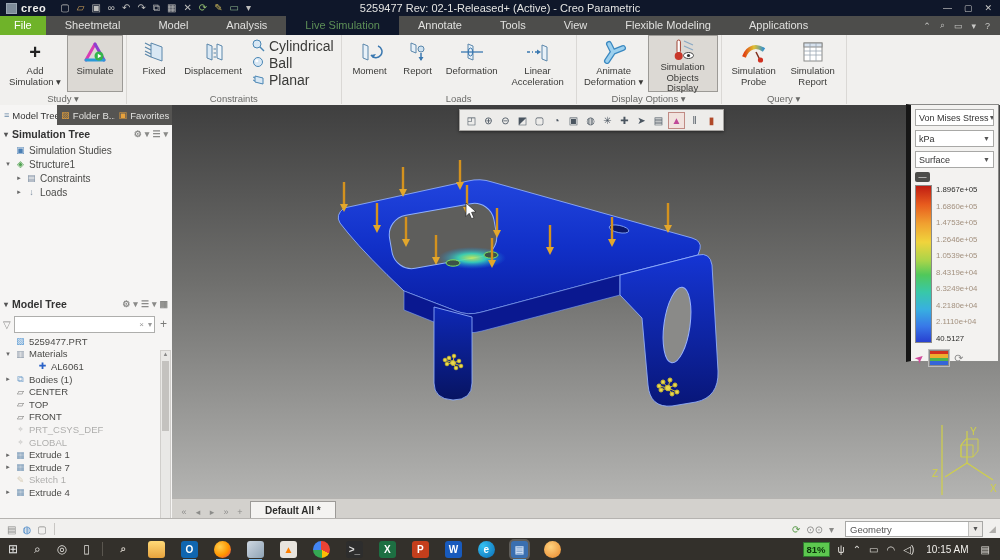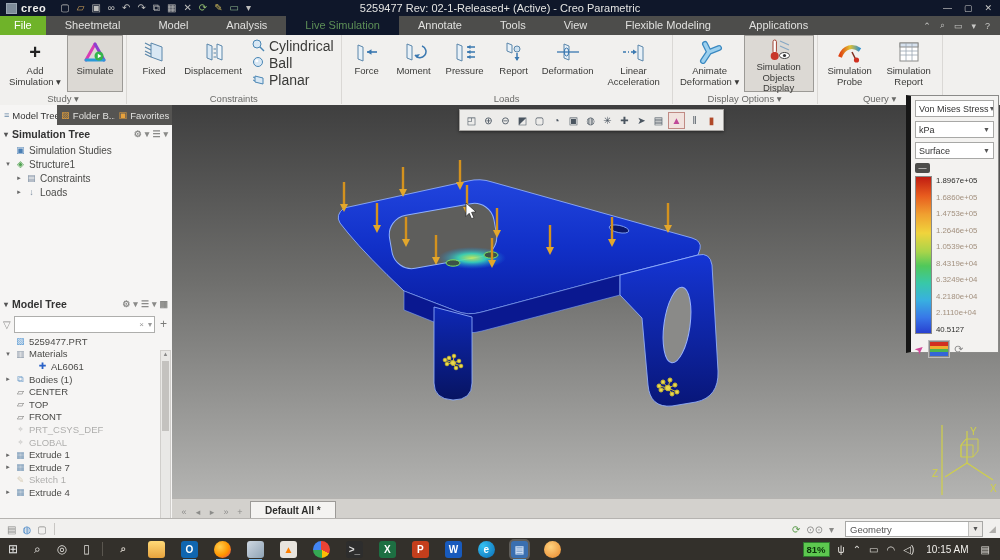--- a/index.html
+++ b/index.html
@@ -72,21 +72,21 @@
     background:linear-gradient(180deg,#3f3f3f 0%,#6f6f6d 45%,#b4b4b2 100%);overflow:hidden;}
   .gfx-toolbar{position:absolute;left:287px;top:4px;height:20px;display:flex;align-items:center;
     background:#edecea;border:1px solid #a5a3a0;padding:0 3px;box-shadow:0 1px 3px rgba(0,0,0,.45);}
   .gfx-toolbar .gicon{width:15px;height:15px;line-height:15px;text-align:center;font-size:10px;
     color:#4a5560;margin:0 1px;}
   .gfx-toolbar .gicon.active{border:1px solid #c08a84;background:#f1e2de;}
   .model-svg{position:absolute;left:0;top:0;}
   .vp-overlay{position:absolute;right:96px;bottom:8px;text-align:right;color:#7b7b79;
     font-size:10.5px;line-height:13px;}
   
-  .results-panel{position:absolute;left:906px;top:95px;width:93px;height:258px;background:#f3f2f0;
+  .results-panel{position:absolute;left:906px;top:104px;width:93px;height:258px;background:#f3f2f0;
     border:1px solid #8a8a88;border-left:5px solid #161616;padding:4px 4px 3px;box-sizing:border-box;}
   .sel{height:15px;display:flex;align-items:center;background:#fff;border:1px solid #a8a8a6;
     padding:0 3px;margin-bottom:4px;font-size:9px;color:#333;white-space:nowrap;overflow:hidden;}
   .sel .arrow{margin-left:auto;font-size:7px;color:#555;flex:none;}
   .btn-min{width:15px;height:10px;background:#4c4c4a;color:#fff;font-size:8px;line-height:9px;
     text-align:center;border-radius:2px;margin:1px 0 3px;}
   .legend{display:flex;height:158px;}
   .legend-bar{width:15px;height:156px;border:1px solid #8a8a88;
     background:linear-gradient(180deg,#c01c12 0%,#e85c1e 12%,#f0a030 24%,#f0d43c 36%,#a8d44a 48%,#50c85a 57%,#38c8a8 68%,#38b0e0 79%,#3878e8 90%,#2840d0 100%);}
   .legend-labels{display:flex;flex-direction:column;justify-content:space-between;
@@ -256,49 +256,29 @@
             </svg>
             <span class="rlabel">Planar</span>
           </div>
         </div>
       </div>
       <div class="rgrouplabel">Constraints</div>
     </div>
 
     <div class="rgroup">
       <div class="rbody">
-        <div class="rbtn big" style="width:38px">
-          <div class="ricon">
-            <svg width="26" height="24" viewBox="0 0 26 24">
-              <path d="M4 5 L9 7 L9 21 L4 19 Z" fill="#e8f1f8" stroke="#5a86aa"></path>
-              <path d="M23 12 H13" stroke="#3a78b0" stroke-width="1.6"></path>
-              <path d="M13 12 l4.5 -2.8 v5.6 Z" fill="#3a78b0"></path>
-            </svg>
-          </div>
-          <div class="rlabel">Force</div>
-        </div>
         <div class="rbtn big" style="width:44px">
           <div class="ricon">
             <svg width="26" height="24" viewBox="0 0 26 24">
               <path d="M6 4 L11 6 L11 20 L6 18 Z" fill="#e8f1f8" stroke="#5a86aa"></path>
               <path d="M21 6 A6 6 0 1 1 14 15" stroke="#3a78b0" stroke-width="1.5" fill="none"></path>
               <path d="M14 15 l5 -1 l-3 4 Z" fill="#3a78b0"></path>
             </svg>
           </div>
           <div class="rlabel">Moment</div>
-        </div>
-        <div class="rbtn big" style="width:46px">
-          <div class="ricon">
-            <svg width="26" height="24" viewBox="0 0 26 24">
-              <path d="M5 4 L10 6 L10 21 L5 19 Z" fill="#e8f1f8" stroke="#5a86aa"></path>
-              <path d="M23 7 H15 M23 12 H15 M23 17 H15" stroke="#3a78b0" stroke-width="1.3"></path>
-              <path d="M15 7 l3.5 -2 v4 Z M15 12 l3.5 -2 v4 Z M15 17 l3.5 -2 v4 Z" fill="#3a78b0"></path>
-            </svg>
-          </div>
-          <div class="rlabel">Pressure</div>
         </div>
         <div class="rbtn big" style="width:40px">
           <div class="ricon">
             <svg width="26" height="24" viewBox="0 0 26 24">
               <path d="M6 3 L11 5 L11 13 L6 11 Z" fill="#e8f1f8" stroke="#5a86aa"></path>
               <circle cx="16" cy="9" r="3" fill="#cfe2f0" stroke="#5a86aa"></circle>
               <path d="M16 13 V20" stroke="#3a78b0" stroke-width="1.5"></path>
               <path d="M16 21 l-2.5 -4 h5 Z" fill="#3a78b0"></path>
             </svg>
           </div>

